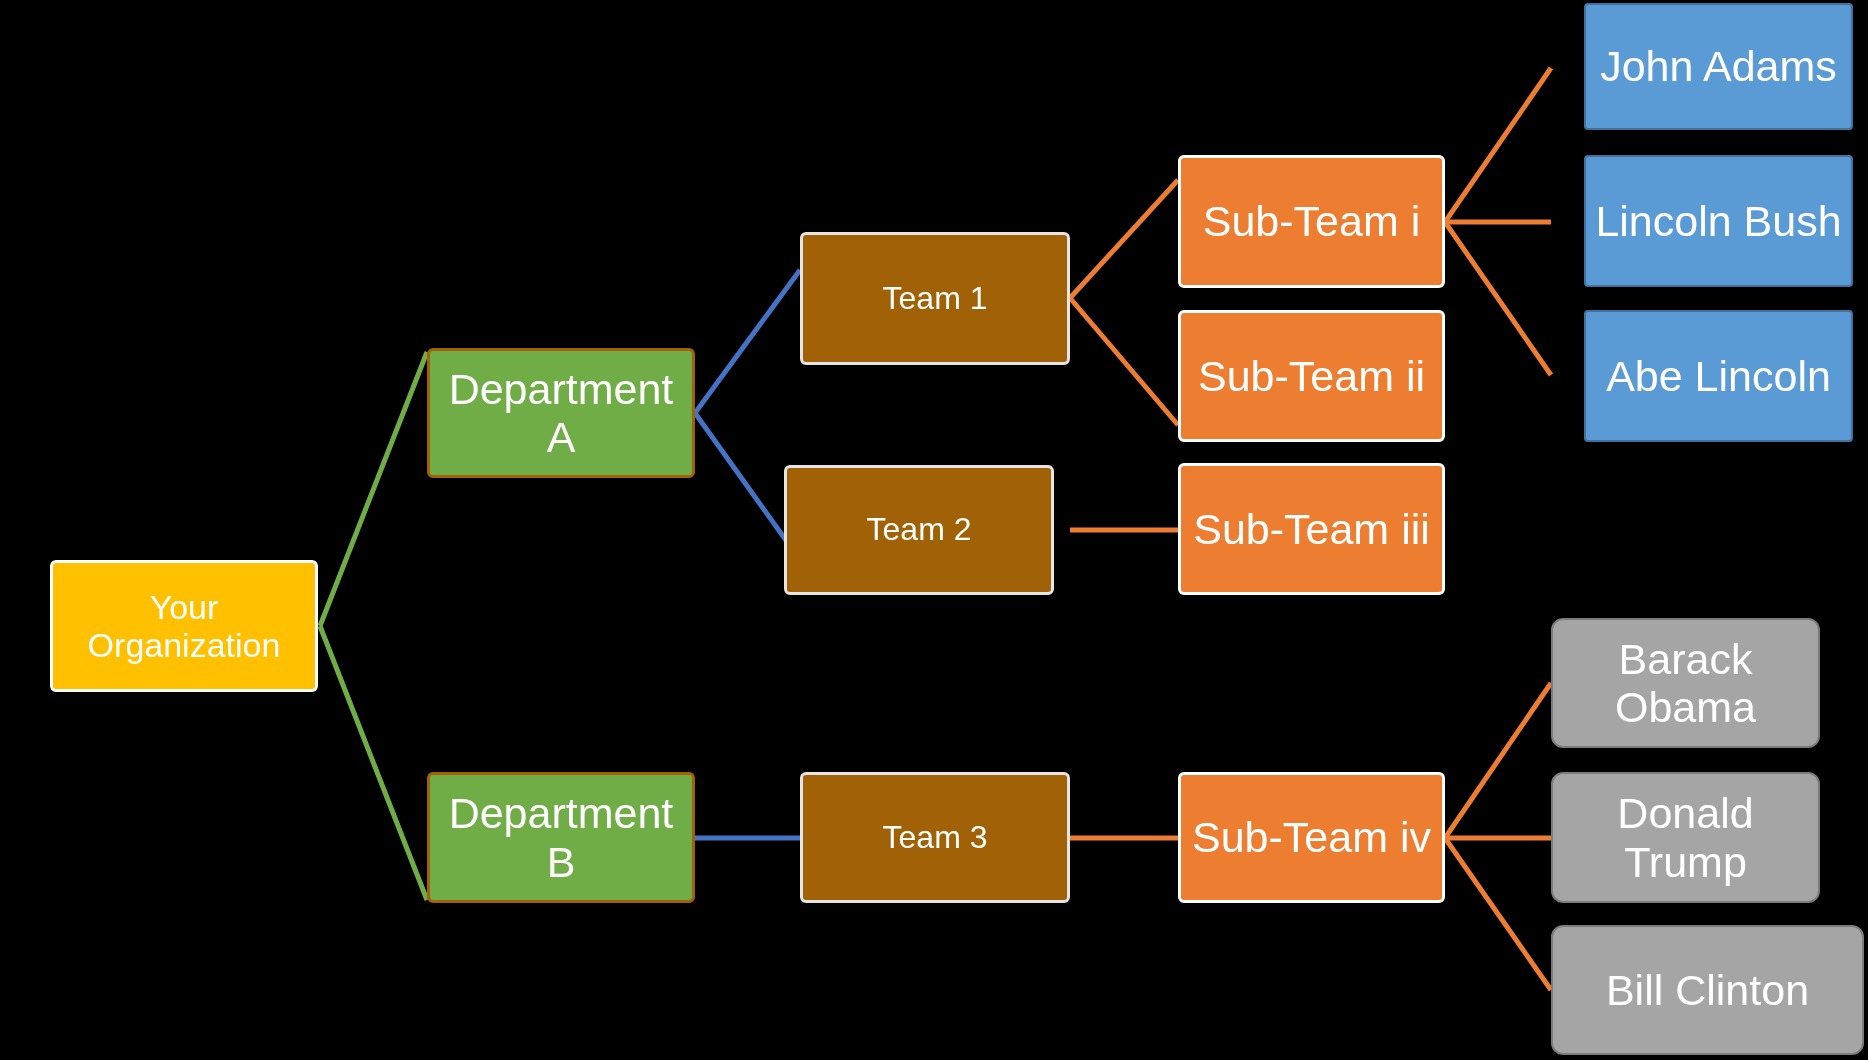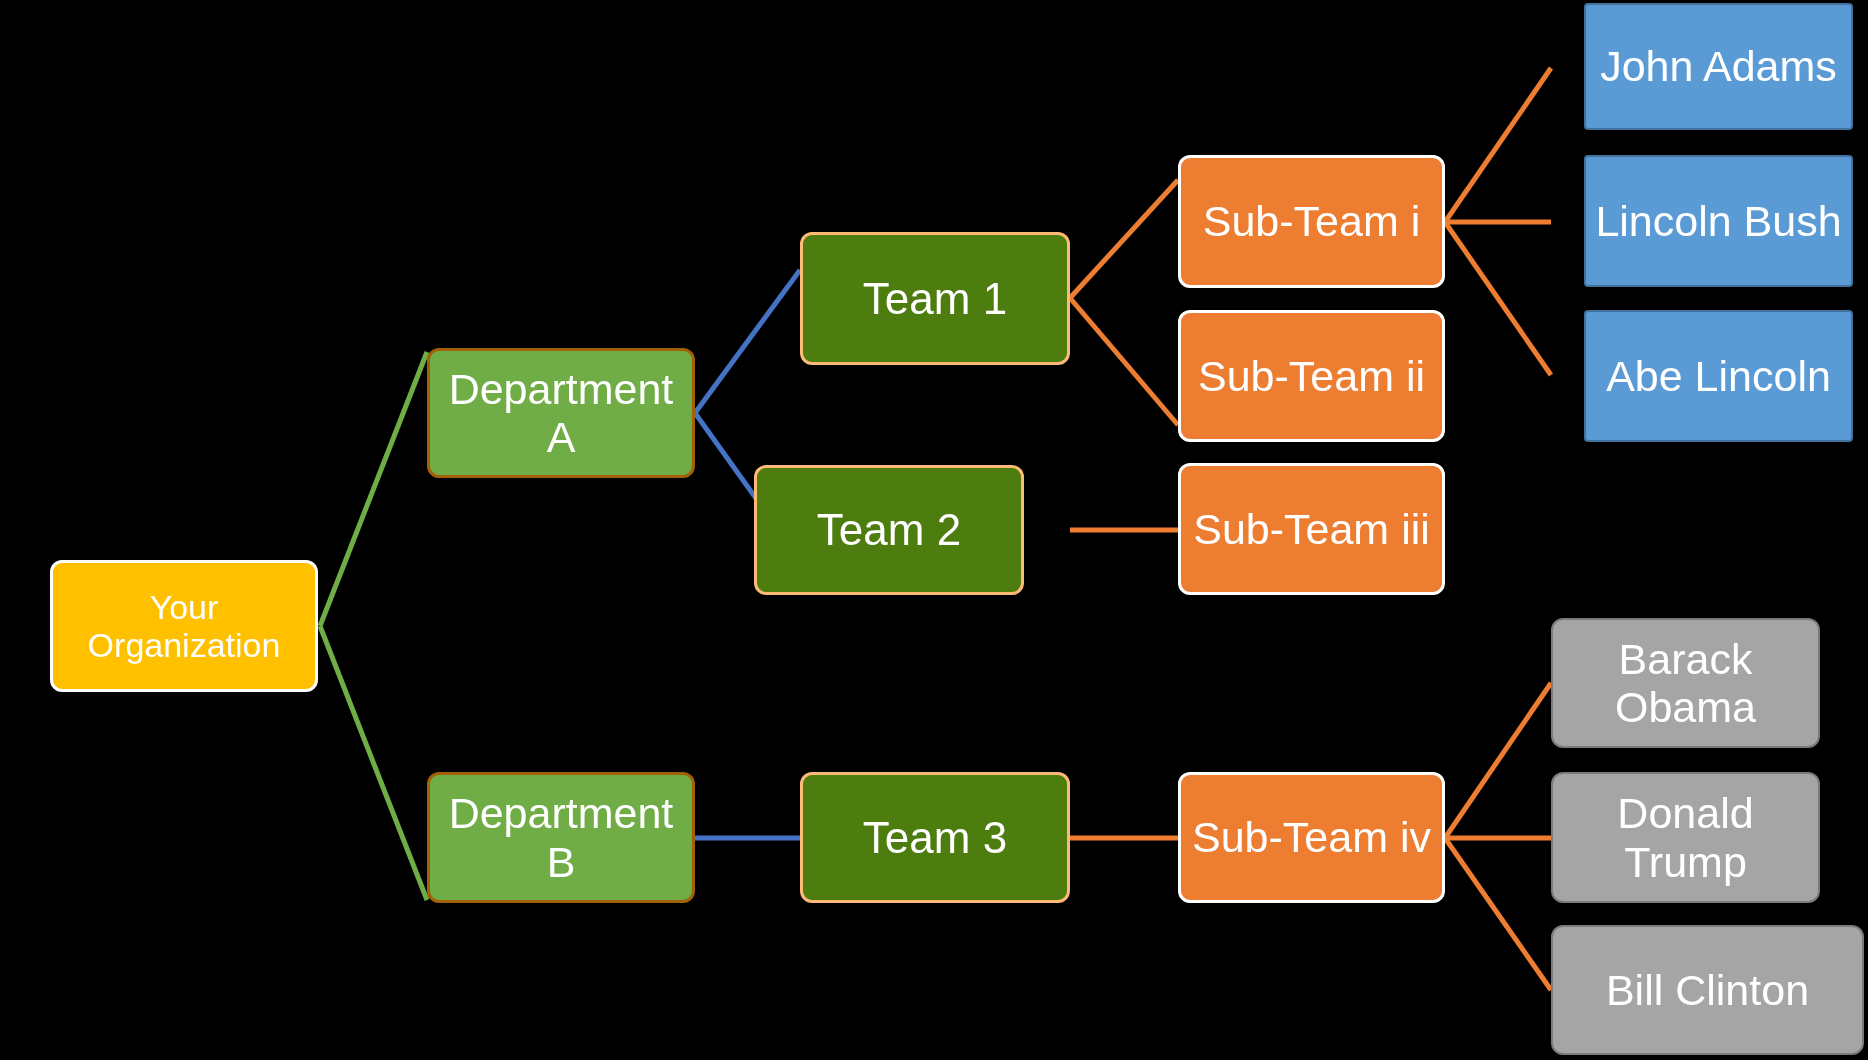--- a/index.html
+++ b/index.html
@@ -24,40 +24,40 @@
     pointer-events: none;
   }
   .node {
     position: absolute;
     box-sizing: border-box;
     display: flex;
     align-items: center;
     justify-content: center;
     text-align: center;
     color: #ffffff;
-    border-radius: 12px;
+    border-radius: 6px;
     line-height: 1.12;
     padding: 2px 8px;
     white-space: pre-line;
     z-index: 5;
   }
   .node.root {
     background: #FFC000;
     border: 3px solid #ffffff;
     font-size: 34px;
   }
   .node.dept {
     background: #70AD47;
     border: 3px solid #a16207;
     font-size: 43px;
   }
   .node.team {
-    background: #4d7c0f;
-    border: 3px solid #fdba74;
-    font-size: 44px;
+    background: #a16207;
+    border: 3px solid #e5e5e5;
+    font-size: 32px;
   }
   .node.subteam {
     background: #ED7D31;
     border: 3px solid #ffffff;
     font-size: 43px;
   }
   .node.person-blue {
     background: #5B9BD5;
     border: 2px solid #41719C;
     font-size: 43px;
@@ -106,21 +106,21 @@
 Organization</div>
 
   <div class="node dept" style="left:427px; top:348px; width:268px; height:130px;">Department
 A</div>
 
   <div class="node dept" style="left:427px; top:772px; width:268px; height:131px;">Department
 B</div>
 
   <div class="node team" style="left:800px; top:232px; width:270px; height:133px;">Team 1</div>
 
-  <div class="node team" style="left:754px; top:465px; width:270px; height:130px;">Team 2</div>
+  <div class="node team" style="left:784px; top:465px; width:270px; height:130px;">Team 2</div>
 
   <div class="node team" style="left:800px; top:772px; width:270px; height:131px;">Team 3</div>
 
   <div class="node subteam" style="left:1178px; top:155px; width:267px; height:133px;">Sub-Team i</div>
 
   <div class="node subteam" style="left:1178px; top:310px; width:267px; height:132px;">Sub-Team ii</div>
 
   <div class="node subteam" style="left:1178px; top:463px; width:267px; height:132px;">Sub-Team iii</div>
 
   <div class="node subteam" style="left:1178px; top:772px; width:267px; height:131px;">Sub-Team iv</div>

